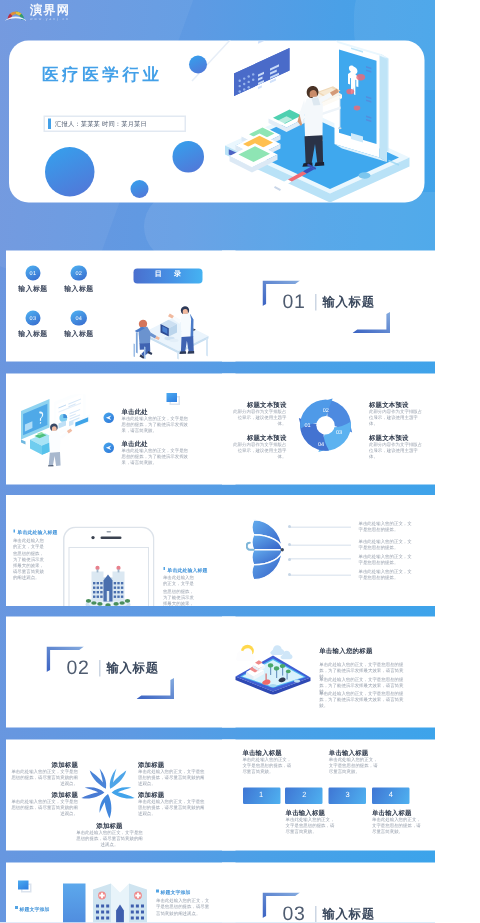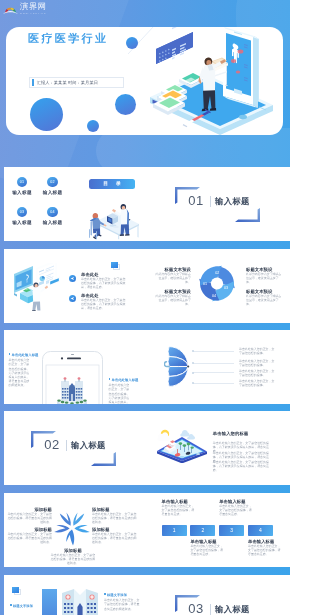--- a/index.html
+++ b/index.html
@@ -11,28 +11,28 @@
          background:rgba(255,255,255,.055);transform:rotate(20deg);}
   #deco2{position:absolute;left:96px;top:128px;width:220px;height:46px;
          background:rgba(255,255,255,.085);border-radius:26px;}
   #deco3{position:absolute;left:236px;top:-30px;width:120px;height:90px;
          background:rgba(255,255,255,.07);border-radius:40px;}
 
   
   #wm{position:absolute;left:3px;top:3px;height:16px;display:flex;align-items:flex-start;}
   #wm .logo{width:15px;height:11px;margin-right:2px;margin-top:2px;opacity:.88;}
   #wm .wt{display:flex;flex-direction:column;}
-  #wm .brand{font-size:8.2px;font-weight:normal;color:rgba(255,255,255,.92);letter-spacing:.7px;line-height:8.6px;}
+  #wm .brand{font-size:8.2px;font-weight:bold;color:rgba(255,255,255,.92);letter-spacing:.7px;line-height:8.6px;}
   #wm .tag{font-size:2.3px;color:rgba(255,255,255,.6);letter-spacing:1.25px;line-height:3.4px;margin-top:.6px;}
 
   
   #hero{position:absolute;left:6px;top:27px;width:277px;height:108px;background:#fff;
         border-radius:13px;overflow:hidden;}
   #heroart{position:absolute;left:129px;top:0px;width:148px;height:108px;}
-  #hero .htitle{position:absolute;left:22px;top:4px;}
+  #hero .htitle{position:absolute;left:22px;top:16px;}
   #hero .t1,#hero .t2{font-size:11px;font-weight:bold;color:#43a0e8;letter-spacing:2.4px;
         line-height:15.6px;white-space:nowrap;}
   #hero .subwrap{position:absolute;left:23px;top:50px;width:95px;height:11px;
         border:.7px solid #e2e9f2;display:flex;align-items:center;box-sizing:border-box;}
   #hero .subbar{width:1.7px;height:7px;background:#43a0e8;margin-left:2px;flex:none;}
   #hero .subtxt{font-size:4.2px;color:#4e5a6e;margin-left:3px;letter-spacing:.1px;white-space:nowrap;}
   .hcirc{position:absolute;border-radius:50%;}
   #hc1{left:24px;top:71px;width:33px;height:33px;background:linear-gradient(155deg,#34a2ee,#5474d6);}
   #hc2{left:81px;top:93px;width:12px;height:12px;background:linear-gradient(155deg,#34a2ee,#5474d6);}
   #hc3{left:109px;top:67px;width:21px;height:21px;background:linear-gradient(155deg,#34a2ee,#5474d6);}

